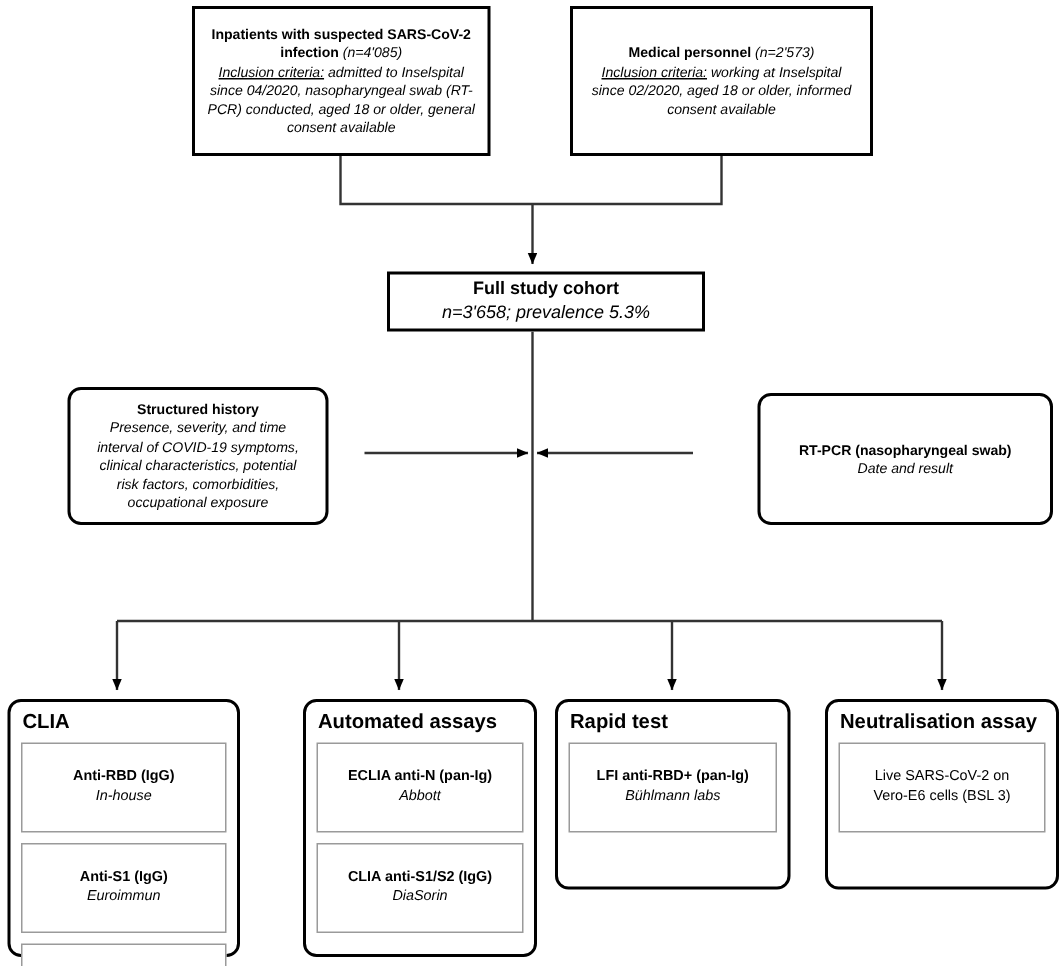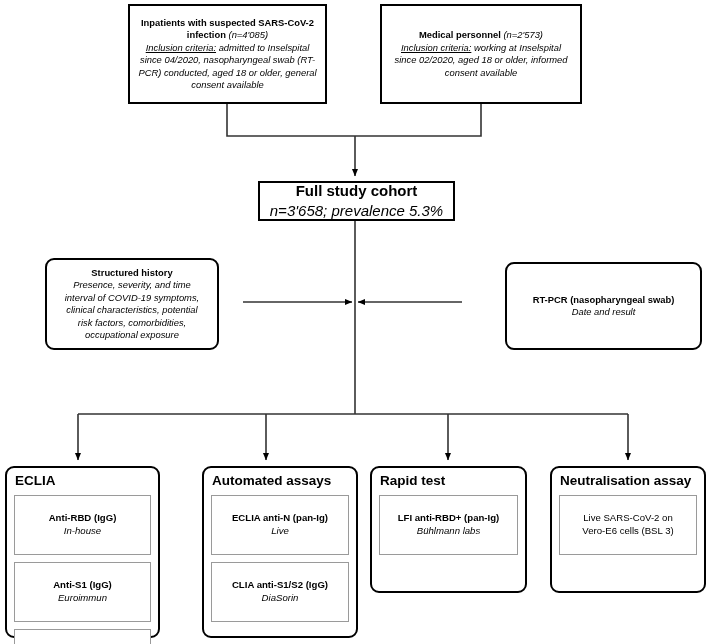--- a/index.html
+++ b/index.html
@@ -21,21 +21,21 @@
   .box p{margin:0;line-height:1.33;}
 
   .ttl{font-weight:bold;}
   .it{font-style:italic;}
   .u{text-decoration:underline;}
 
   
   #box-inpatients{left:128px;top:4px;width:199px;height:100px;padding:5px 7px;font-size:9.4px;}
   #box-personnel{left:380px;top:4px;width:202px;height:100px;padding:21px 7px;font-size:9.4px;}
 
-  #box-cohort{left:258px;top:181px;width:197px;height:40px;font-size:15px;}
+  #box-cohort{left:258px;top:181px;width:212px;height:40px;font-size:12px;}
 
   #box-history{left:45px;top:258px;width:174px;height:92px;padding:4px 16px;font-size:9.4px;}
   #box-rtpcr{left:462px;top:262px;width:197px;height:88px;font-size:9.4px;margin-left:43px;}
 
   
   .group{position:absolute;box-sizing:border-box;background:#fff;border:2.5px solid #000;border-radius:9px;padding:6px 7px 8px 7px;}
   .group-title{font-size:13.5px;font-weight:bold;margin:0 0 6px 1px;text-align:left;line-height:1.1;}
   .sub{
     box-sizing:border-box;border:1px solid #9a9a9a;background:#fff;
     margin-bottom:7px;padding:16px 4px;text-align:center;font-size:9.6px;line-height:1.35;
@@ -107,40 +107,40 @@
     <p class="ttl">Structured history</p>
     <p class="it">Presence, severity, and time interval of COVID-19 symptoms, clinical characteristics, potential risk factors, comorbidities, occupational exposure</p>
   </div>
 
   <div class="box round" id="box-rtpcr">
     <p class="ttl">RT-PCR (nasopharyngeal swab)</p>
     <p class="it">Date and result</p>
   </div>
 
   <div class="group" id="grp-elisa">
-    <div class="group-title">ECLIA</div>
+    <div class="group-title">CLIA</div>
     <div class="sub">
       <div class="n">Anti-RBD (IgG)</div>
       <div class="v">In-house</div>
     </div>
     <div class="sub">
       <div class="n">Anti-S1 (IgG)</div>
       <div class="v">Euroimmun</div>
     </div>
     <div class="sub">
       <div class="n">Anti-N (IgG)</div>
       <div class="v">Epitope diagnostics</div>
     </div>
   </div>
 
   <div class="group" id="grp-automated">
     <div class="group-title">Automated assays</div>
     <div class="sub">
       <div class="n">ECLIA anti-N (pan-Ig)</div>
-      <div class="v">Live</div>
+      <div class="v">Abbott</div>
     </div>
     <div class="sub">
       <div class="n">CLIA anti-S1/S2 (IgG)</div>
       <div class="v">DiaSorin</div>
     </div>
   </div>
 
   <div class="group" id="grp-rapid">
     <div class="group-title">Rapid test</div>
     <div class="sub">

